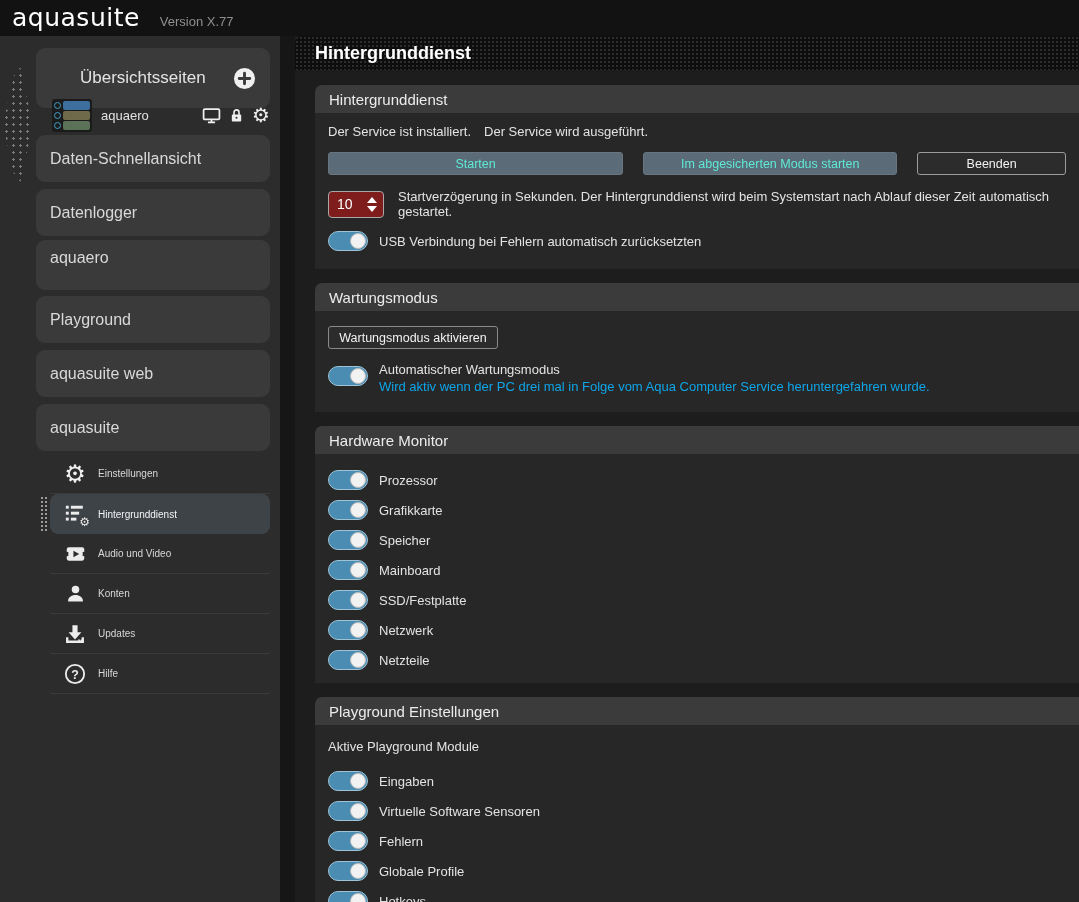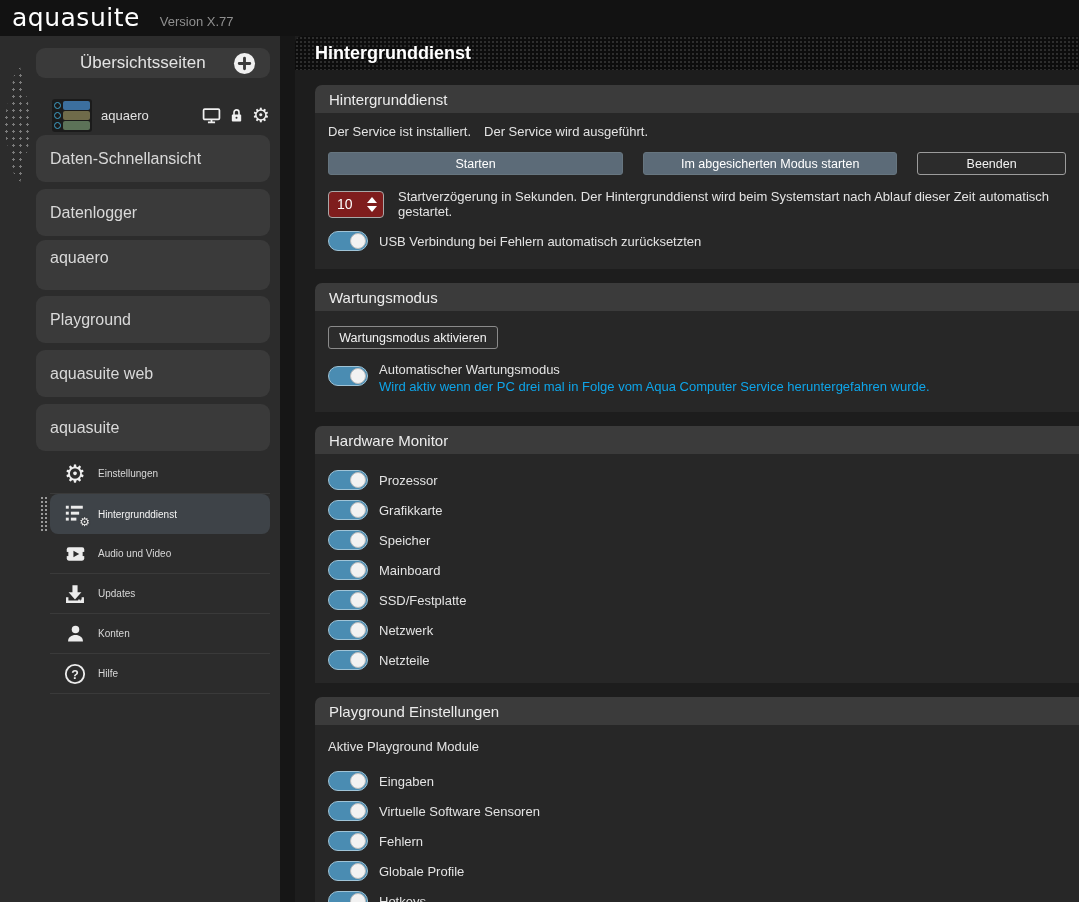--- a/index.html
+++ b/index.html
@@ -15,21 +15,21 @@
 
   
   .sidebar{position:absolute;top:36px;left:0;width:280px;bottom:0;background:#2c2c2c;}
   .deco{position:absolute;left:3px;top:22px;width:30px;height:134px;
         background-image:radial-gradient(#7c7c7c 1.3px,transparent 1.4px);
         background-size:7px 7px;
         clip-path:polygon(50% 0,100% 50%,50% 100%,0 50%);}
   .side-card{position:absolute;left:36px;width:234px;height:47px;background:#3a3a3a;
              border-radius:9px;color:#d9d9d9;font-size:16px;display:flex;align-items:center;
              padding:0 14px;box-sizing:border-box;cursor:pointer;}
-  .side-card.header{height:30px;font-size:17px;color:#e3e3e3;padding-left:44px;}
+  .side-card.header{height:60px;font-size:17px;color:#e3e3e3;padding-left:44px;}
   .side-card.top-align{height:50px;align-items:flex-start;padding-top:9px;}
   .plus{margin-left:auto;width:23px;height:23px;display:block;}
   .device-row{position:absolute;left:52px;top:60px;width:218px;height:38px;
               display:flex;align-items:center;}
   .thumb{width:40px;height:33px;display:flex;flex-direction:column;justify-content:space-between;
          padding:2px;box-sizing:border-box;background:#1b1b1b;border-radius:3px;}
   .trow{display:flex;align-items:center;gap:2px;height:9px;}
   .tcirc{width:7px;height:7px;border:1.5px solid #3fa0c8;border-radius:50%;box-sizing:border-box;}
   .tbar{flex:1;height:9px;border-radius:2px;}
   .tbar.b1{background:#3c6f9e}.tbar.b2{background:#6f6b4a}.tbar.b3{background:#5c7258}
@@ -61,21 +61,21 @@
   section{width:764px;margin-bottom:14px;}
   .sec-header{height:28px;background:#3b3b3b;border-top-left-radius:7px;display:flex;
               align-items:center;padding-left:14px;color:#ececec;font-size:15px;}
   .sec-body{background:#272727;padding:11px 13px 18px 13px;font-size:13px;color:#e3e3e3;}
 
   .status-row{display:flex;gap:13px;margin-bottom:13px;}
   .btn-row{display:flex;gap:20px;margin-bottom:14px;}
   .btn{height:23px;border-radius:3px;font-size:12.5px;display:flex;align-items:center;
        justify-content:center;box-sizing:border-box;cursor:pointer;
        font-family:"Liberation Sans",sans-serif;}
-  .btn.disabled{background:#5c6b78;color:#ffffff;border:1px solid #66757f;cursor:default;}
+  .btn.disabled{background:#5c6b78;color:#5eead4;border:1px solid #66757f;cursor:default;}
   .btn.dark{background:#2c2c2c;color:#f2f2f2;border:1px solid #9c9c9c;}
   .w-start{width:302px}.w-safe{width:260px}.w-stop{width:152px}.w-maint{width:170px}
 
   .spin-row{display:flex;align-items:center;gap:14px;margin-bottom:12px;}
   .spinbox{width:58px;height:27px;border:1px solid #a8a8a8;border-radius:4px;background:#7f1d1d;
            display:flex;align-items:center;box-sizing:border-box;}
   .spinbox input{background:transparent;border:none;outline:none;color:#fff;width:28px;
            font-size:14px;padding-left:8px;font-family:"Liberation Sans",sans-serif;}
   .arrows{margin-left:auto;margin-right:6px;display:flex;flex-direction:column;gap:3px;cursor:pointer;}
   .tri-up{width:0;height:0;border-left:5px solid transparent;border-right:5px solid transparent;
@@ -197,40 +197,40 @@
             <rect x="1.5" y="4" width="21" height="16" rx="2.5" fill="#ececec"></rect>
             <rect x="0" y="9.5" width="3.4" height="5" fill="#2c2c2c"></rect>
             <rect x="20.6" y="9.5" width="3.4" height="5" fill="#2c2c2c"></rect>
             <polygon points="9.5,8.2 16.5,12 9.5,15.8" fill="#2c2c2c"></polygon>
           </svg>
         </span>
         <span class="sub-label">Audio und Video</span>
       </div>
       <div class="sub-row">
         <span class="sub-icon">
+          <svg viewBox="0 0 24 24" width="21" height="21">
+            <circle cx="12" cy="7.5" r="4.3" fill="#ececec"></circle>
+            <path d="M3.5 21c0-4.6 3.8-7.2 8.5-7.2s8.5 2.6 8.5 7.2z" fill="#ececec"></path>
+          </svg>
+        </span>
+        <span class="sub-label">Konten</span>
+      </div>
+      <div class="sub-row">
+        <span class="sub-icon">
           <svg viewBox="0 0 24 24" width="22" height="22">
             <polygon points="9.2,2.5 14.8,2.5 14.8,10 19,10 12,18 5,10 9.2,10" fill="#ececec"></polygon>
             <path d="M3.5 15.5v5h17v-5" fill="none" stroke="#ececec" stroke-width="2.6"></path>
             <rect x="15.5" y="18" width="1.8" height="1.8" fill="#ececec"></rect>
             <rect x="18.2" y="18" width="1.8" height="1.8" fill="#ececec"></rect>
           </svg>
         </span>
         <span class="sub-label">Updates</span>
       </div>
       <div class="sub-row">
         <span class="sub-icon">
-          <svg viewBox="0 0 24 24" width="21" height="21">
-            <circle cx="12" cy="7.5" r="4.3" fill="#ececec"></circle>
-            <path d="M3.5 21c0-4.6 3.8-7.2 8.5-7.2s8.5 2.6 8.5 7.2z" fill="#ececec"></path>
-          </svg>
-        </span>
-        <span class="sub-label">Konten</span>
-      </div>
-      <div class="sub-row">
-        <span class="sub-icon">
           <svg viewBox="0 0 24 24" width="22" height="22">
             <circle cx="12" cy="12" r="10" fill="none" stroke="#ececec" stroke-width="2"></circle>
             <text x="12" y="17" font-size="13.5" font-weight="bold" fill="#ececec" text-anchor="middle" font-family="sans-serif">?</text>
           </svg>
         </span>
         <span class="sub-label">Hilfe</span>
       </div>
     </nav>
   </aside>
 

